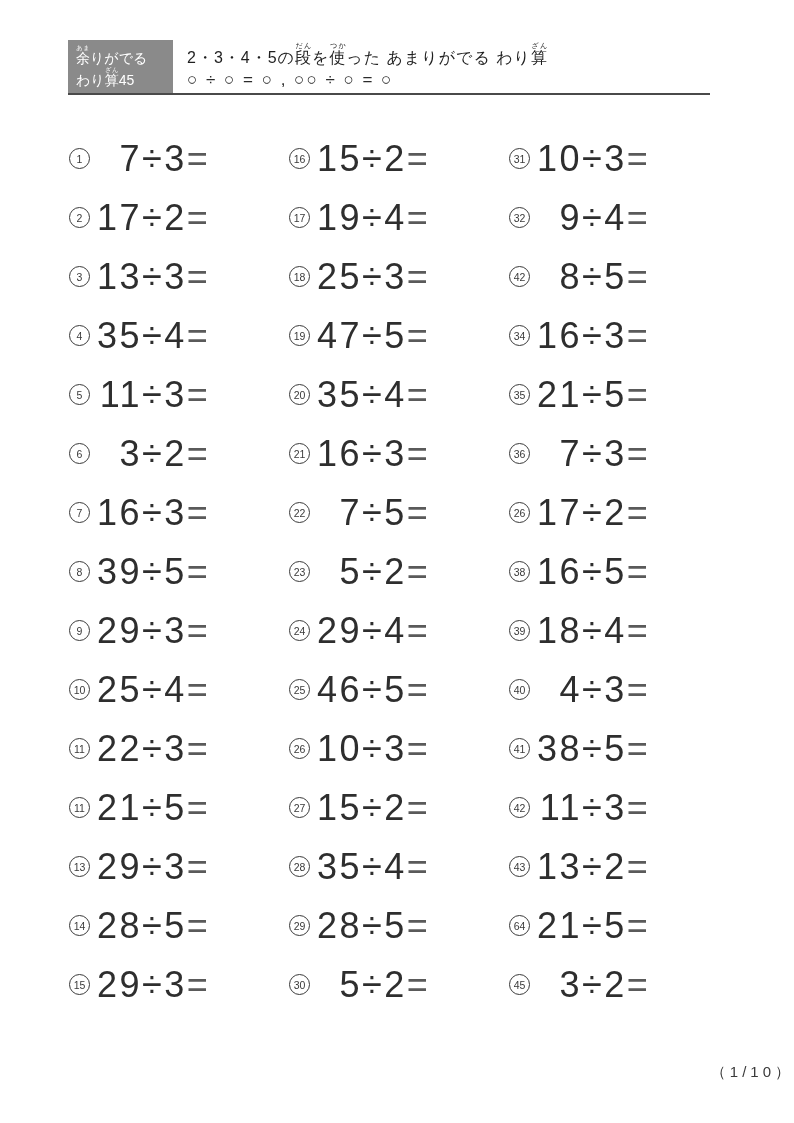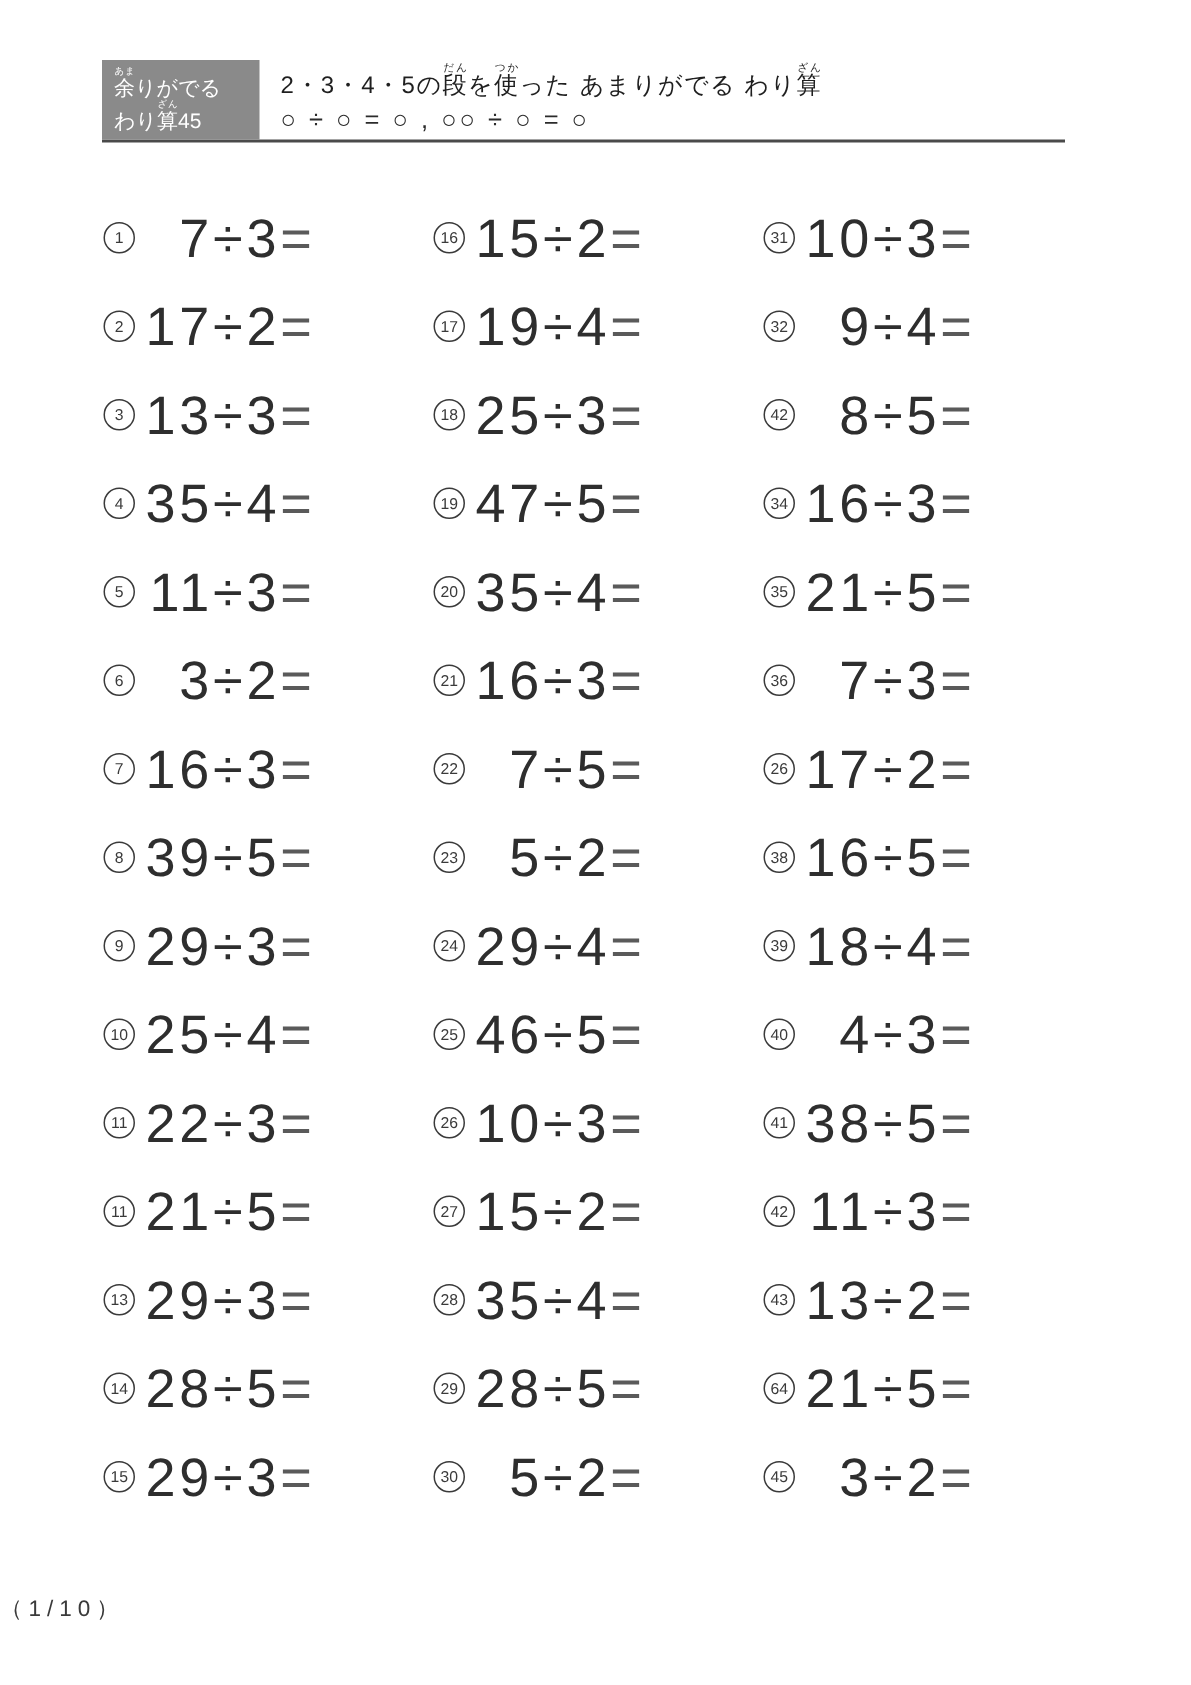--- a/index.html
+++ b/index.html
@@ -104,21 +104,21 @@
   }
   .op { color: #2e2e2e; }
   .eq { color: #5a5a5a; }
 
   
   .footer {
     position: absolute;
     top: 1063px;
     left: 0;
     width: 794px;
-    text-align: left;
+    text-align: right;
     font-size: 15px;
     letter-spacing: 4px;
     color: #3a3a3a;
   }
 </style>
 </head>
 <body>
 
 <div class="header">
   <div class="badge" style="background: rgb(138, 138, 138);">

